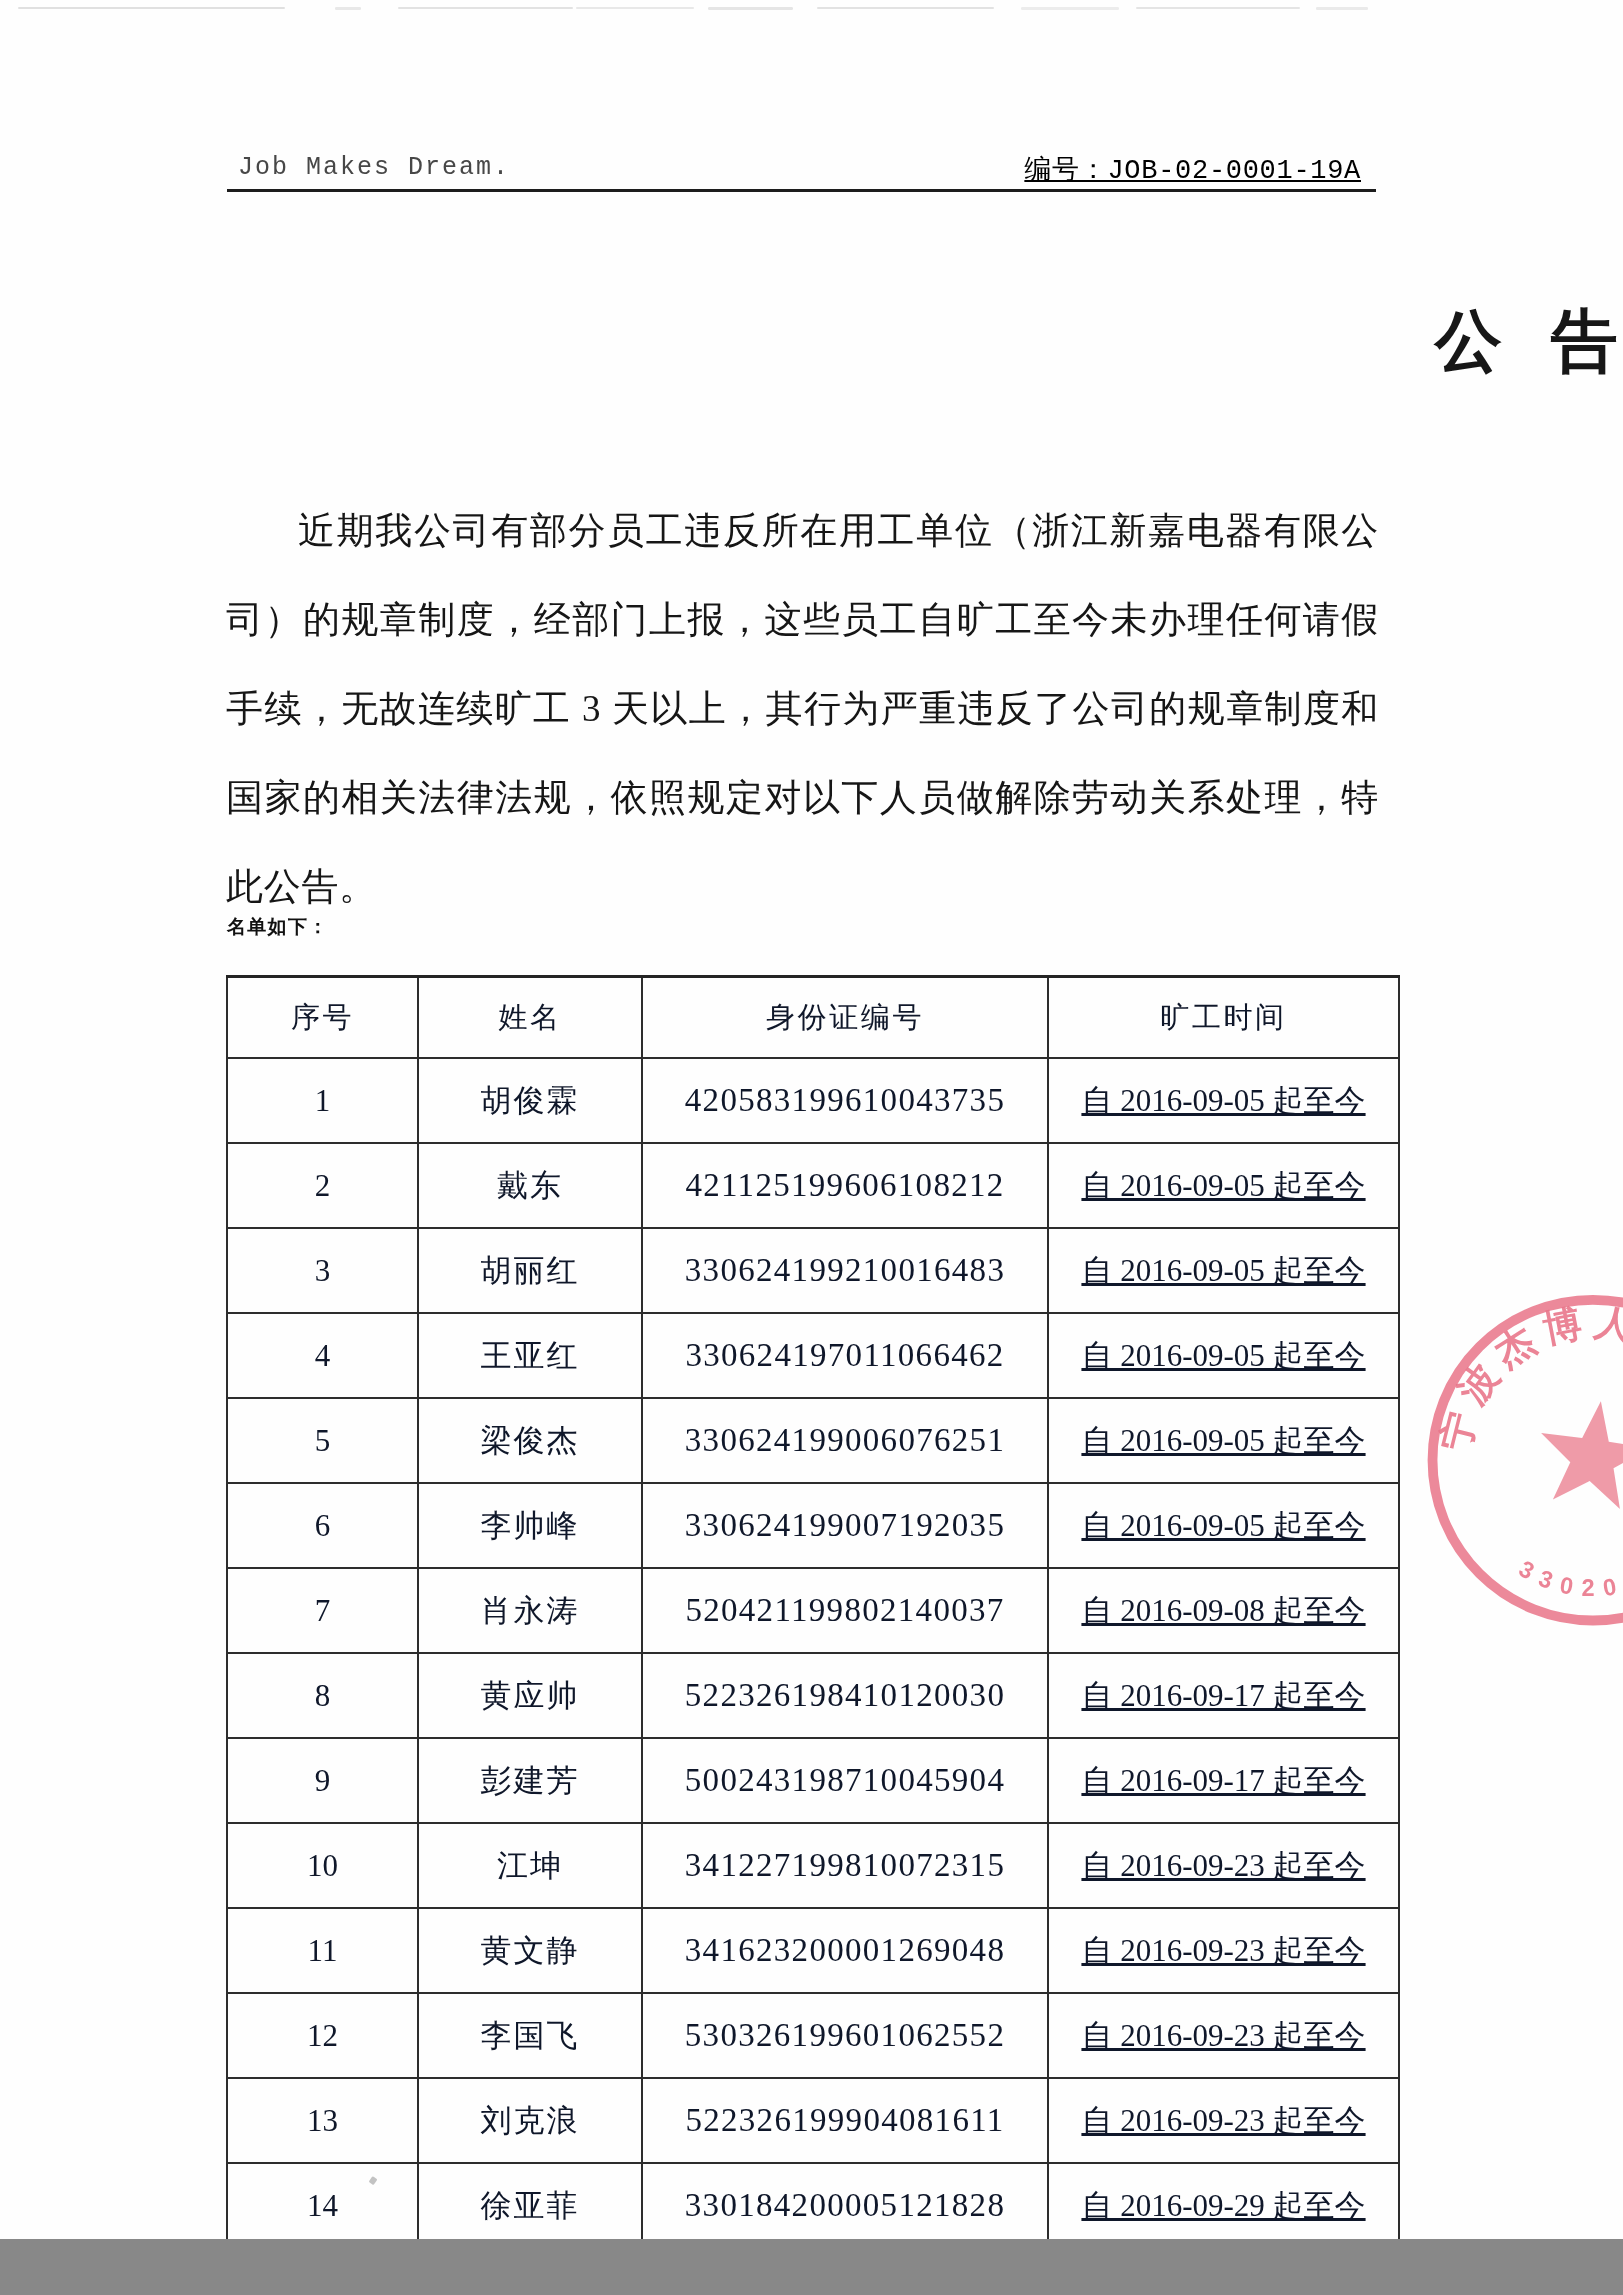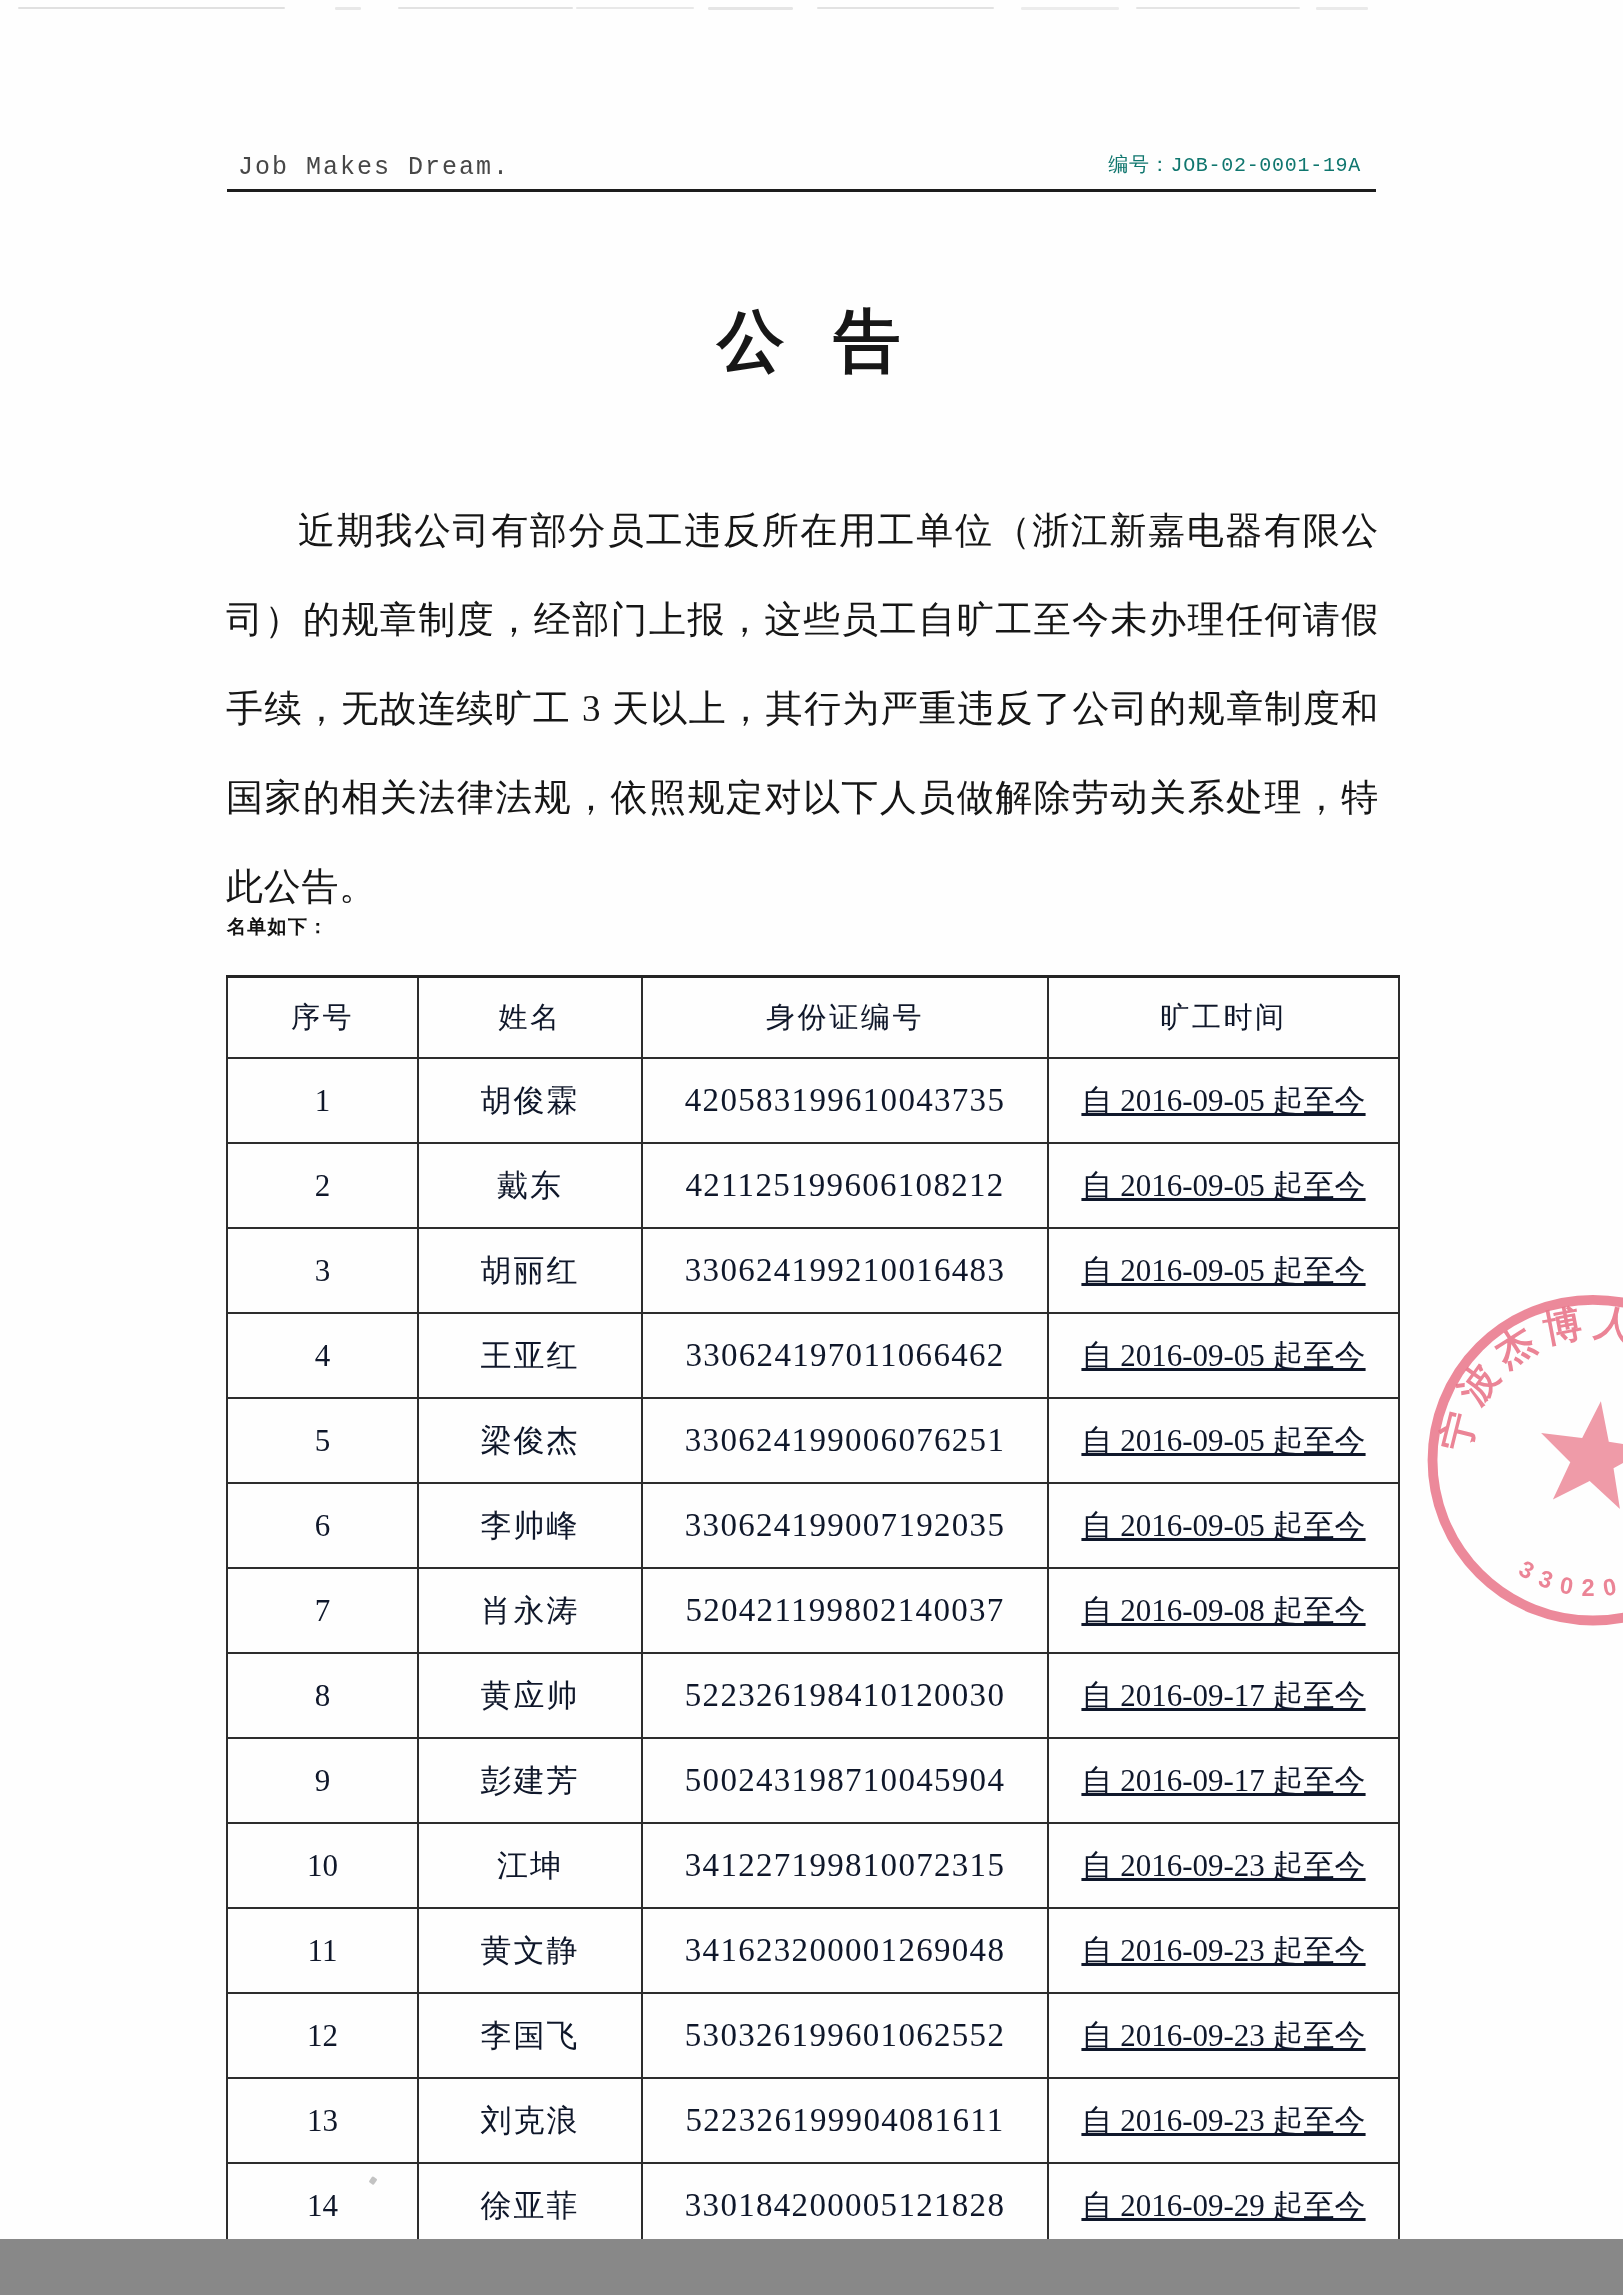--- a/index.html
+++ b/index.html
@@ -23,31 +23,32 @@
   .speck{position:absolute; left:370px; top:2177px; width:5.9px; height:7.2px;
          background:#7d7d7d; opacity:.45; transform:rotate(35deg); border-radius:1.3px;}
 
   .hdr-slogan{
     position:absolute; left:238px; top:153px;
     font-family:"Liberation Mono","DejaVu Sans Mono",monospace;
     font-size:25px; letter-spacing:2px; color:#474747;
   }
   .hdr-docno{
     position:absolute; right:262px; top:151px;
-    font-size:20px; letter-spacing:0.7px; color:#0f766e;
+    font-size:27px; letter-spacing:0.7px; color:#000000;
     font-family:"Liberation Mono","DejaVu Sans Mono",monospace;
+    text-decoration:underline;
   }
   .hdr-rule{
     position:absolute; left:227px; top:189px; width:1149px; height:3.3px;
     background:#1d1d1d;
   }
 
   .doc-title{
     position:absolute; left:0; top:296px; width:1623px;
-    text-align:center; font-size:67px; font-weight:700;
+    text-align:right; font-size:67px; font-weight:700;
     white-space:pre; letter-spacing:5.2px; color:#171717;
   }
 
   .body-par{
     position:absolute; left:226px; top:486px; width:1153px;
     font-size:37px; line-height:89px; color:#161616;
   }
   .body-par .line{
     height:89px; text-align:justify; text-align-last:justify;
     white-space:nowrap; letter-spacing:0.7px;

